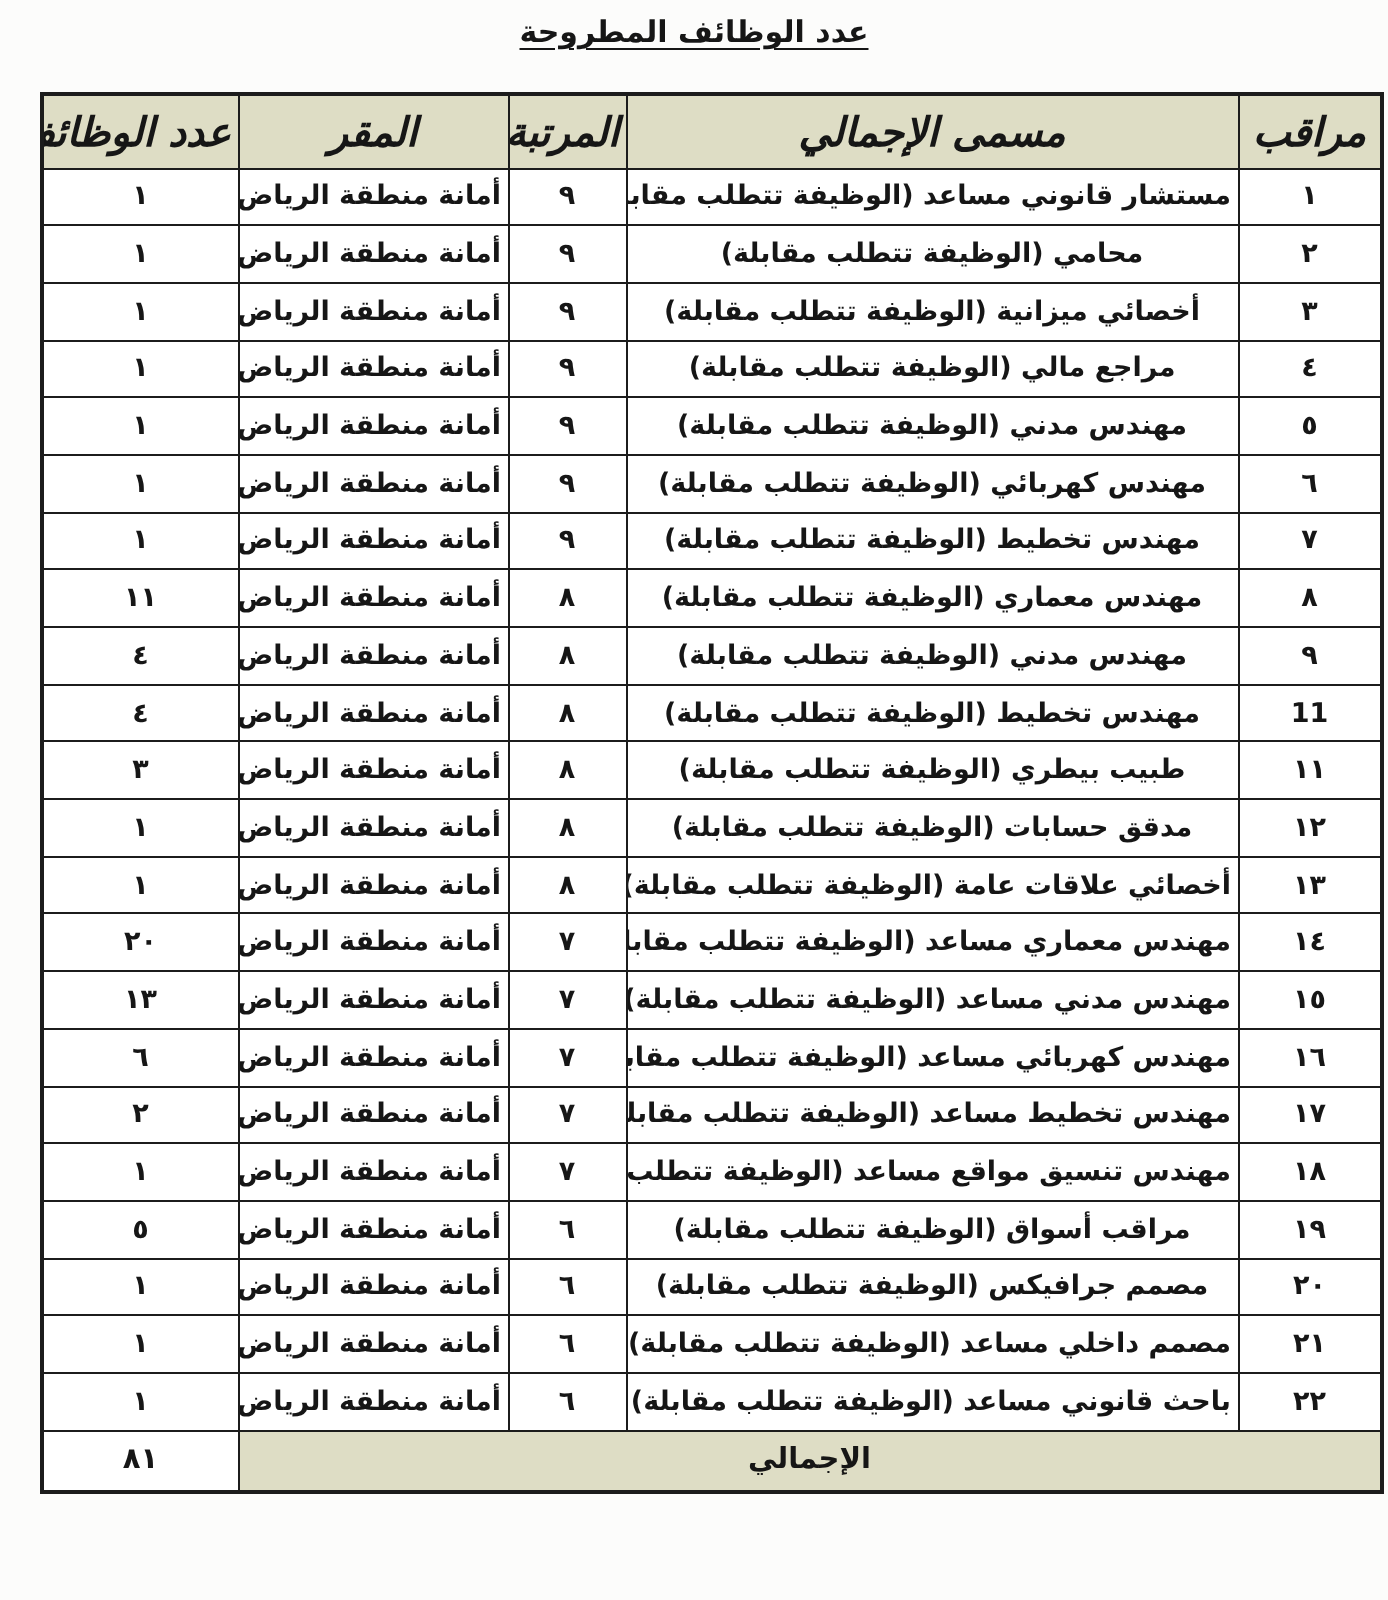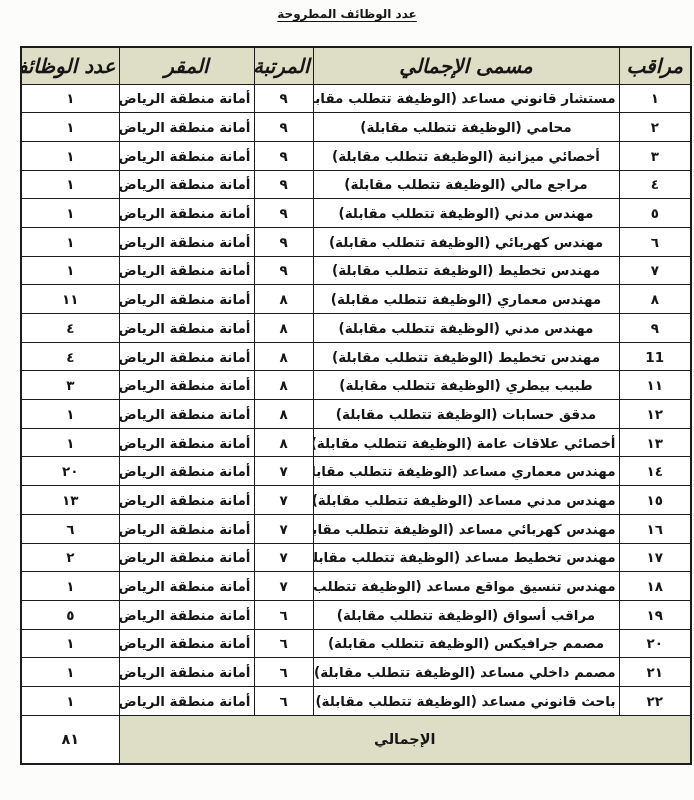--- a/index.html
+++ b/index.html
@@ -12,21 +12,21 @@
   *{box-sizing:border-box;}
   html,body{margin:0;padding:0;}
   body{
     width:694px;height:800px;position:relative;overflow:hidden;
     background:var(--page-bg);
     font-family:"DejaVu Sans","Liberation Sans",sans-serif;
     color:var(--ink);
   }
   .doc-title{
     position:absolute;top:7px;left:0;width:694px;
-    text-align:center;font-size:12px;font-weight:bold;
+    text-align:center;font-size:15px;font-weight:bold;
     text-decoration:underline;
     text-underline-offset:3px;
   }
   table.jobs{
     position:absolute;left:20px;top:46px;width:670px;
     border-collapse:collapse;table-layout:fixed;
     border:2.6px solid var(--border);
     direction:rtl;
   }
   th,td{
@@ -35,21 +35,21 @@
     padding:0 3px;overflow:hidden;white-space:nowrap;
   }
   thead th{
     background:var(--header-bg);
     height:37px;font-size:20px;font-style:italic;
   }
   tbody td{
     background:#ffffff;height:28.7px;font-size:13.5px;
   }
   tbody td.job{font-size:13.5px;}
-  tfoot td{height:49px;font-size:14.5px;margin-top:12px;}
+  tfoot td{height:31px;font-size:14.5px;margin-top:12px;}
   tfoot td.total-label{background:var(--total-bg);text-align:center;}
   tfoot td.total-value{background:#ffffff;}
   col.c-serial{width:72px;}
   col.c-job{width:306px;}
   col.c-rank{width:59px;}
   col.c-loc{width:135px;}
   col.c-count{width:98px;}
 </style>
 </head>
 <body>

